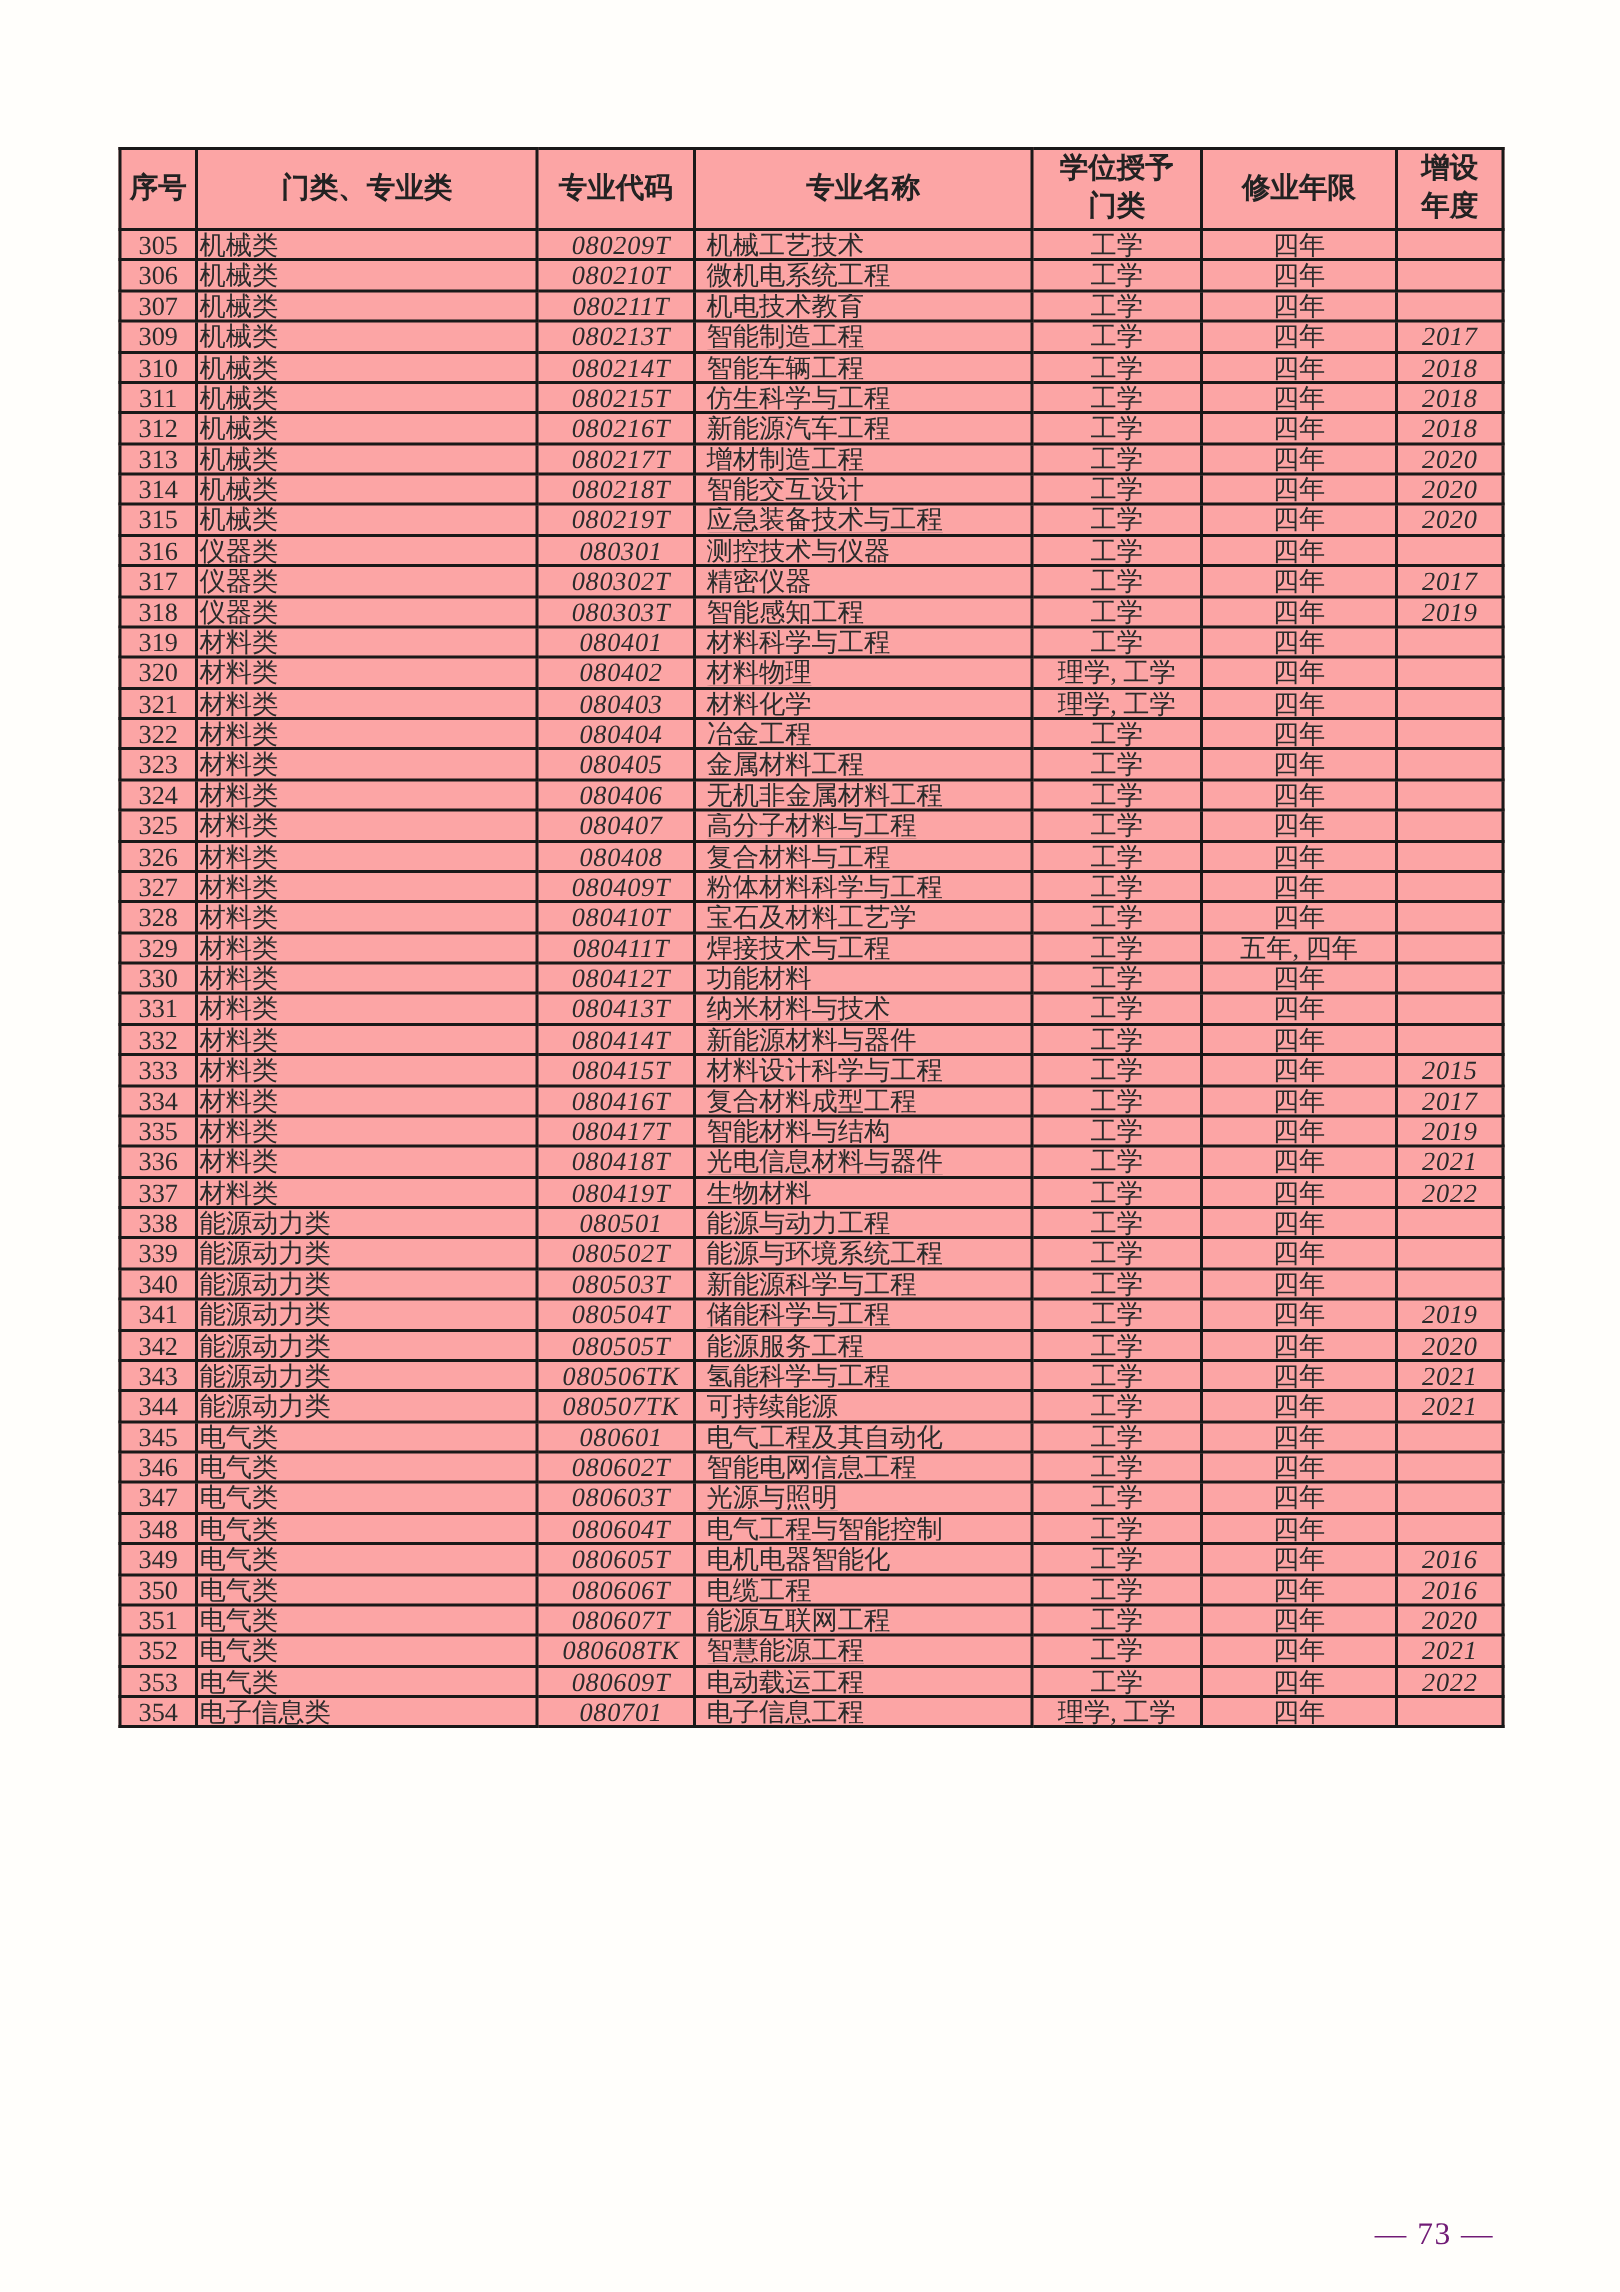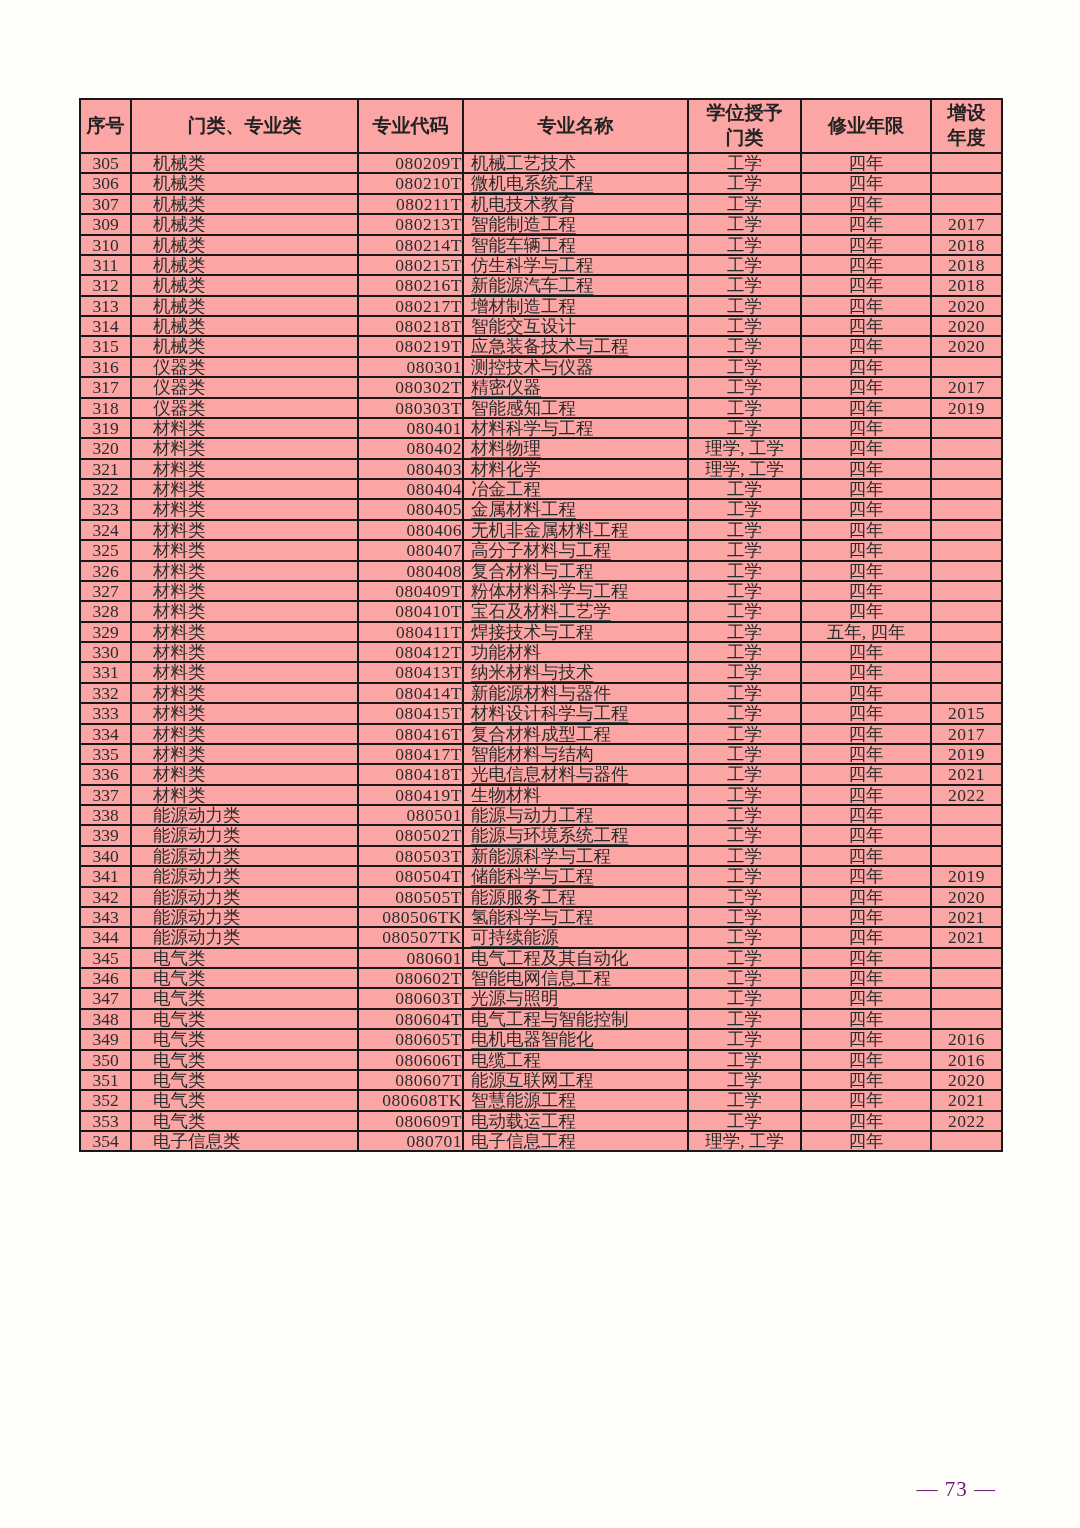--- a/index.html
+++ b/index.html
@@ -45,26 +45,26 @@
   
   col.col-no{width:51px;}
   col.col-category{width:227px;}
   col.col-code{width:105px;}
   col.col-name{width:225px;}
   col.col-degree{width:113px;}
   col.col-duration{width:130px;}
   col.col-year{width:71px;}
 
   td.td-no{text-align:center;}
-  td.td-category{text-align:left;padding-left:21px;margin-left:20px;}
-  td.td-code{text-align:right;padding-left:7px;letter-spacing:.5px;}
-  td.td-name{text-align:left;padding-left:7px;}
+  td.td-category{text-align:left;padding-left:1px;margin-left:20px;}
+  td.td-code{text-align:center;padding-left:7px;letter-spacing:.5px;font-style:italic;}
+  td.td-name{text-align:left;padding-left:7px;border-radius:12px;}
   td.td-degree{text-align:center;margin-left:16px;}
   td.td-duration{text-align:center;}
-  td.td-year{text-align:center;letter-spacing:.5px;}
+  td.td-year{text-align:center;letter-spacing:.5px;font-style:italic;}
 
   td.td-name .cellv{
     text-decoration:underline;
     text-decoration-thickness:1px;
     text-underline-offset:3px;
     text-decoration-color:#4a4a4a;
   }
 
   .page-number{
     position:absolute;

